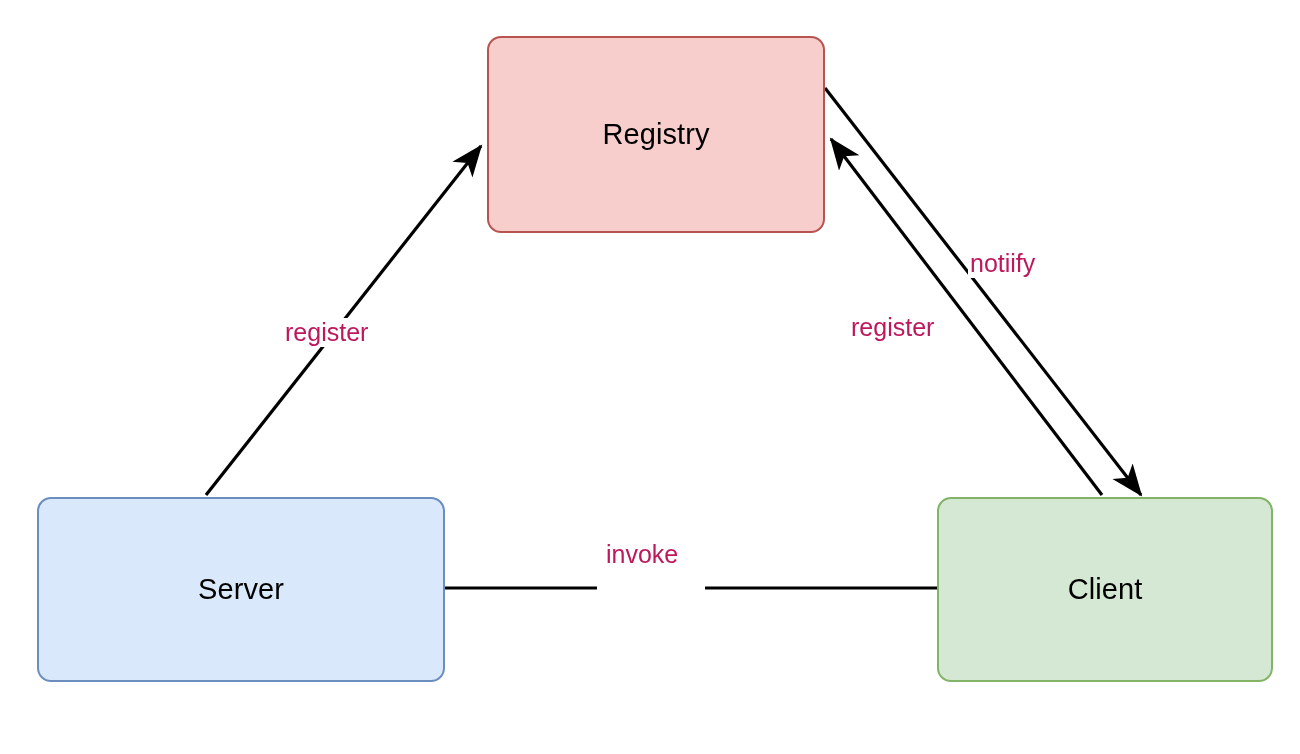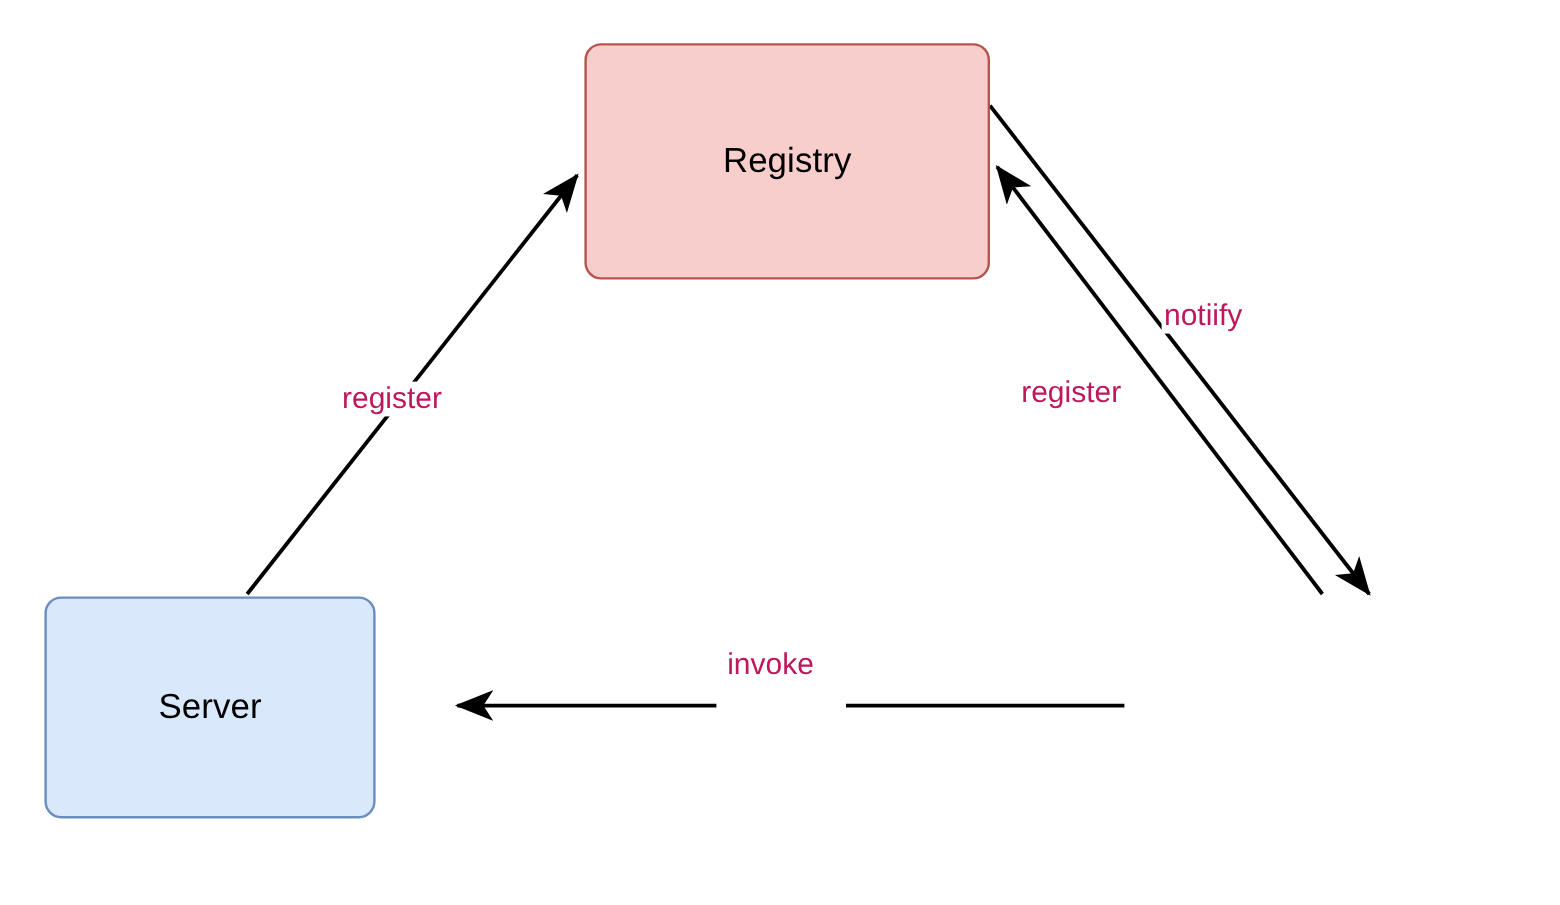--- a/index.html
+++ b/index.html
@@ -78,24 +78,27 @@
     <g>
       <line x1="937" y1="588" x2="705" y2="588" stroke="#000000" stroke-width="3.2"></line>
       <line x1="597" y1="588" x2="381" y2="588" stroke="#000000" stroke-width="3.2" marker-end="url(#arrow-black)"></line>
     </g>
   </svg>
 
   <div class="node" style="left:487px; top:36px; width:338px; height:197px; background:#f8cecc; border-color:#b85450;">
     <span class="node-label">Registry</span>
   </div>
 
-  <div class="node" style="left:37px; top:497px; width:276px; height:185px; background:#dae8fc; border-color:#6c8ebf;">
+  <div class="node" style="left:37px; top:497px; width:408px; height:185px; background:#dae8fc; border-color:#6c8ebf;">
     <span class="node-label">Server</span>
   </div>
 
+  <div class="node" style="left:937px; top:497px; width:336px; height:185px; background:#d5e8d4; border-color:#82b366;">
+    <span class="node-label">Client</span>
+  </div>
 
   <div class="edge-label" style="left:283px; top:318px;text-align:center;">register</div>
 
   <div class="edge-label" style="left:849px; top:313px;">register</div>
 
   <div class="edge-label" style="left:968px; top:249px;">notiify</div>
 
   <div class="edge-label" style="left:604px; top:540px;">invoke</div>
 
 </div>

